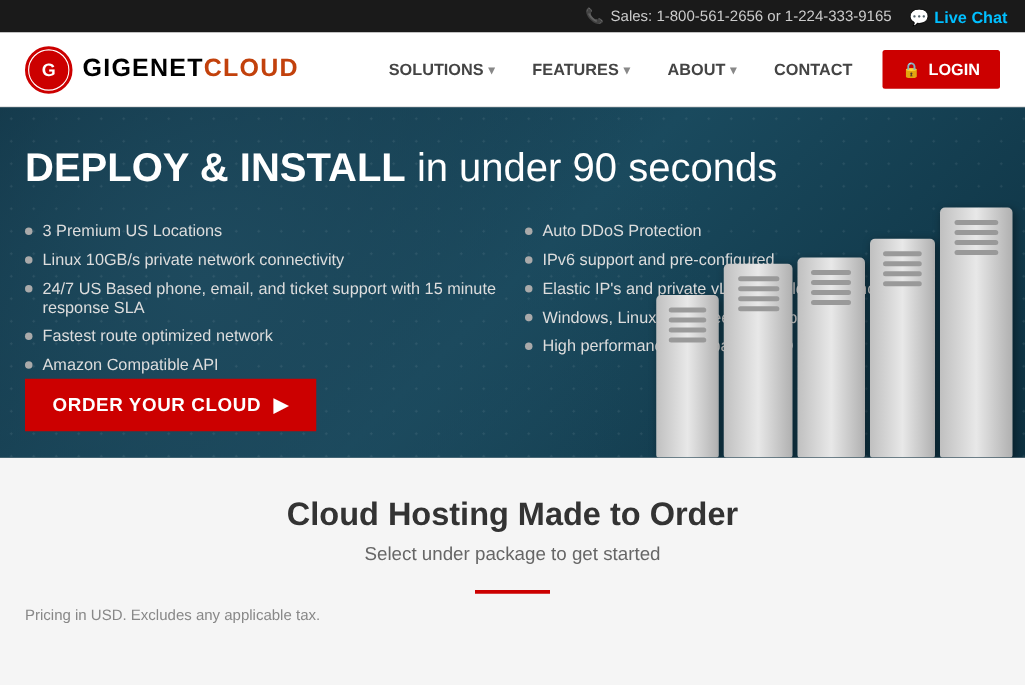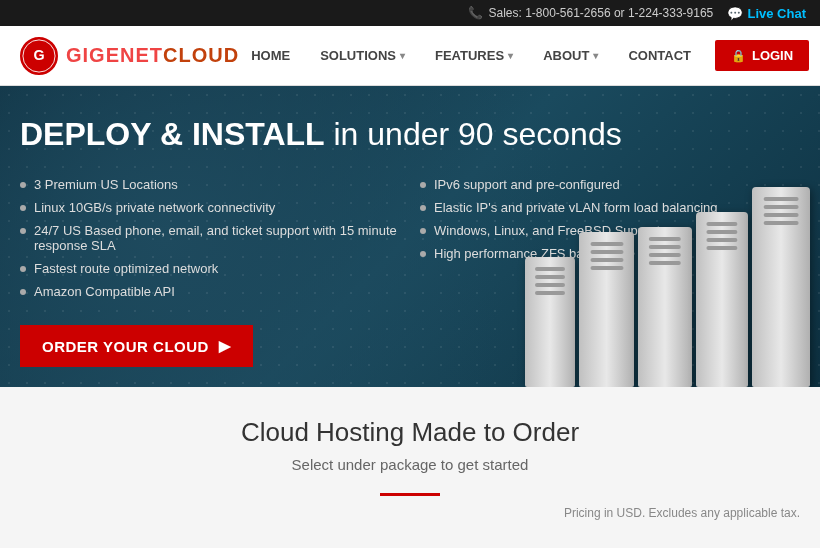--- a/index.html
+++ b/index.html
@@ -61,21 +61,21 @@
       position: relative;
       overflow: hidden;
     }
     .logo-text {
       font-size: 20px;
       font-weight: bold;
       color: #333;
       letter-spacing: 1px;
       text-transform: uppercase;
     }
-    .logo-text span { color: #ef4444; }
+    .logo-text span { color: #000000; }
     .nav-links {
       display: flex;
       align-items: center;
       gap: 6px;
     }
     .nav-item {
       color: #444;
       font-size: 13px;
       font-weight: bold;
       padding: 8px 12px;
@@ -165,21 +165,20 @@
       display: inline-flex;
       align-items: flex-end;
       gap: 10px;
       background: #cc0000;
       color: #fff;
       font-size: 15px;
       font-weight: bold;
       padding: 12px 22px;
       border: none;
       cursor: pointer;
-      margin-top: 22px;
       position: relative;
       z-index: 1;
       text-transform: uppercase;
       letter-spacing: 0.5px;
     }
 
     
     .server-imgs {
       position: absolute;
       right: 0;
@@ -222,30 +221,30 @@
 
     
     .lower-section {
       background: #f5f5f5;
       padding: 30px 20px 20px;
       text-align: center;
     }
     .lower-title {
       font-size: 26px;
       color: #333;
-      font-weight: 400;
+      font-weight: 700;
       margin-bottom: 8px;
     }
     .lower-subtitle {
       font-size: 15px;
       color: #666;
       margin-bottom: 20px;
     }
     .lower-pricing-note {
-      text-align: right;
+      text-align: left;
       font-size: 12px;
       color: #888;
       margin-top: 10px;
     }
     .lower-divider {
       width: 60px;
       height: 3px;
       background: #cc0000;
       margin: 0 auto 0;
     }
@@ -270,21 +269,20 @@
       <svg width="38" height="38" viewBox="0 0 38 38">
         <circle cx="19" cy="19" r="18" fill="#cc0000" stroke="#fff" stroke-width="1"></circle>
         <text x="19" y="24" text-anchor="middle" fill="#fff" font-size="16" font-weight="bold" font-family="Arial">G</text>
       </svg>
     </div>
     <div class="logo-text">
       <span>GIGENET</span><span style="color:#c2410c">CLOUD</span>
     </div>
   </div>
   <div class="nav-links">
-    <a class="nav-item">HOME</a>
     <a class="nav-item">
       <span>SOLUTIONS</span>
       <span class="chevron">▾</span>
     </a>
     <a class="nav-item">
       <span>FEATURES</span>
       <span class="chevron">▾</span>
     </a>
     <a class="nav-item">
       <span>ABOUT</span>
@@ -311,20 +309,21 @@
           <li>Fastest route optimized network</li>
           <li>Amazon Compatible API</li>
         </ul>
       <button class="order-btn">
         <span>ORDER YOUR CLOUD</span>
         <span>▶</span>
       </button>
     </div>
     <div class="hero-col">
       <ul id="col2-list">
+          <li>Auto DDoS Protection</li>
           <li>IPv6 support and pre-configured</li>
           <li>Elastic IP's and private vLAN form load balancing</li>
           <li>Windows, Linux, and FreeBSD Support</li>
           <li>High performance ZFS based SSD storage</li>
         </ul>
     </div>
   </div>
 
   <div class="server-imgs">
     <div class="server-group">

